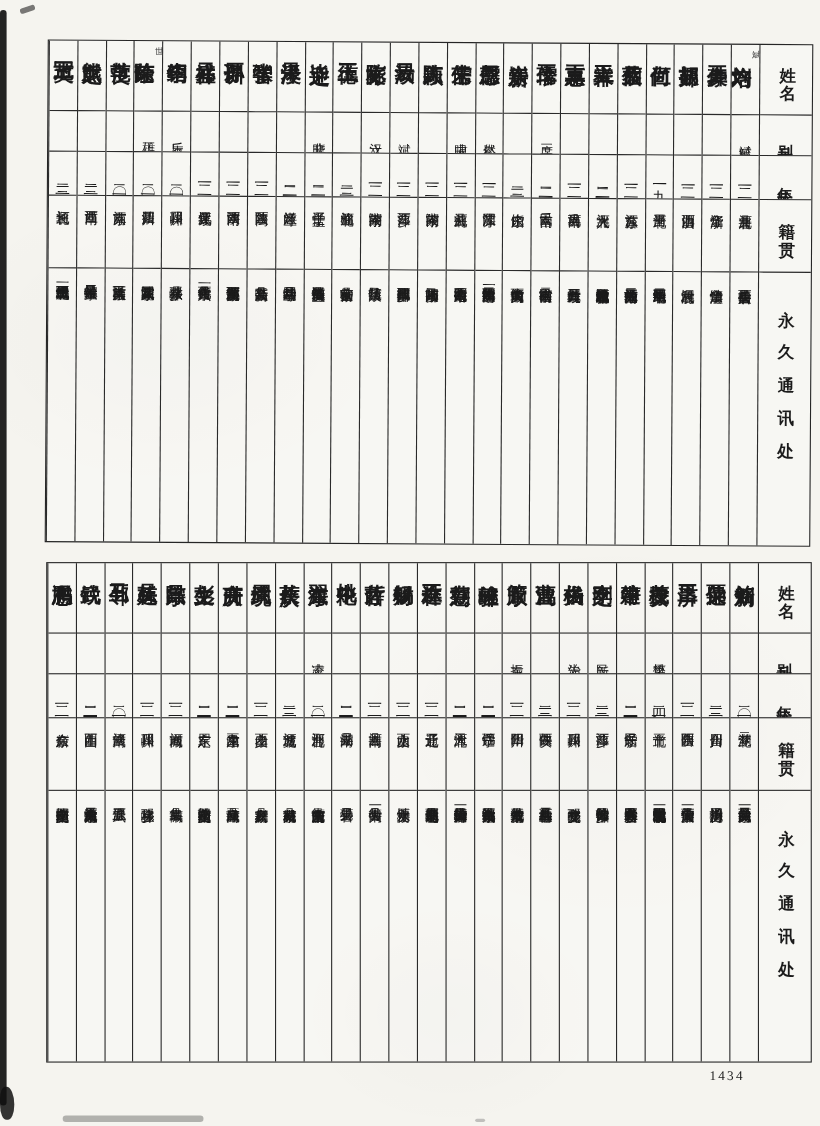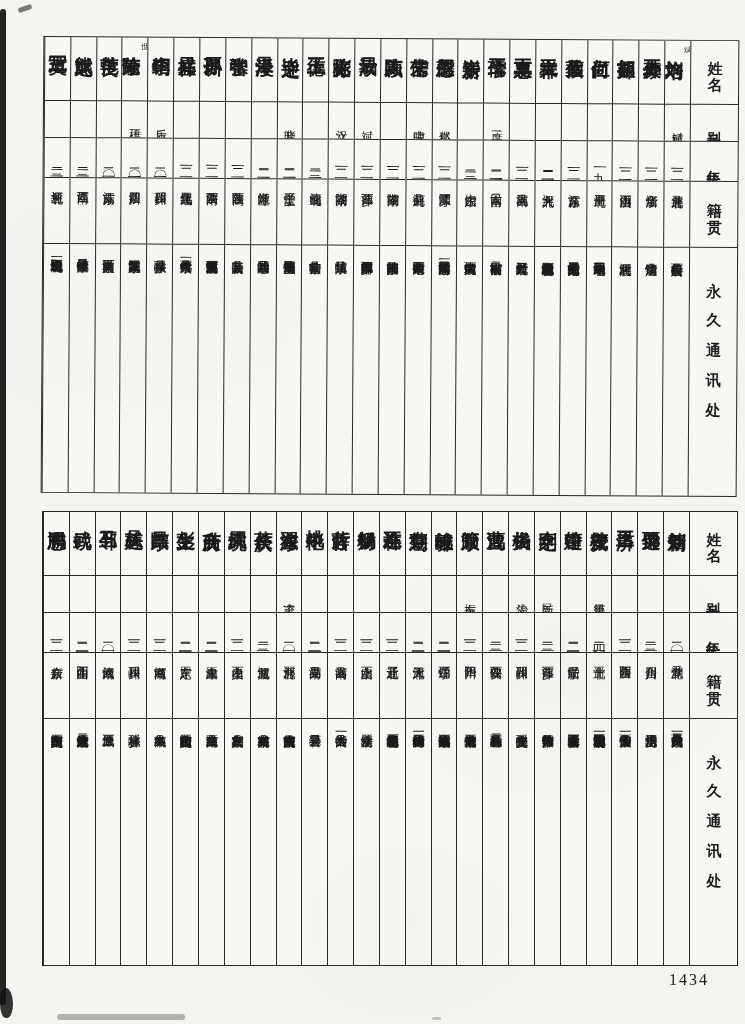--- a/index.html
+++ b/index.html
@@ -46,23 +46,23 @@
   .age-t  {font-size:13.5px;line-height:1.12;letter-spacing:1px;}
   .native-t{font-size:12.2px;line-height:1.05;}
   .addr-t {font-size:12.3px;line-height:1.05;}
   .hdr-col .cell{font-weight:bold;}
   .h-name  {font-size:15px;letter-spacing:16px;padding-top:8px;}
   .h-alias {font-size:14px;letter-spacing:3px;}
   .h-age   {font-size:14px;letter-spacing:3px;}
   .h-native{font-size:15px;letter-spacing:17px;padding-top:9px;}
   .h-addr  {font-size:15px;letter-spacing:30px;padding-top:22px;}
   .page-number{
-    position:absolute;top:971px;right:36px;
+    position:absolute;top:971px;right:68px;
     font-family:"Liberation Serif","DejaVu Serif",serif;
-    font-size:16px;letter-spacing:2px;color:#1d1d1d;
+    font-size:12px;letter-spacing:2px;color:#1d1d1d;
   }
   
   .art{position:absolute;background:#111;pointer-events:none;}
   .art-left{left:0;top:9px;width:6px;height:996px;border-radius:3px;opacity:0.92;}
   .art-left2{left:0;top:988px;width:13px;height:30px;border-radius:40% 60% 50% 50%;opacity:0.85;}
   .art-topleft{left:18px;top:6px;width:14px;height:5px;transform:rotate(-18deg);border-radius:2px;opacity:0.55;}
   .art-bottom{left:57px;top:1014px;width:128px;height:6px;border-radius:3px;opacity:0.35;background:#333;}
   .art-speck{left:432px;top:1017px;width:9px;height:3px;border-radius:2px;opacity:0.3;background:#444;}
 </style>
 </head>

